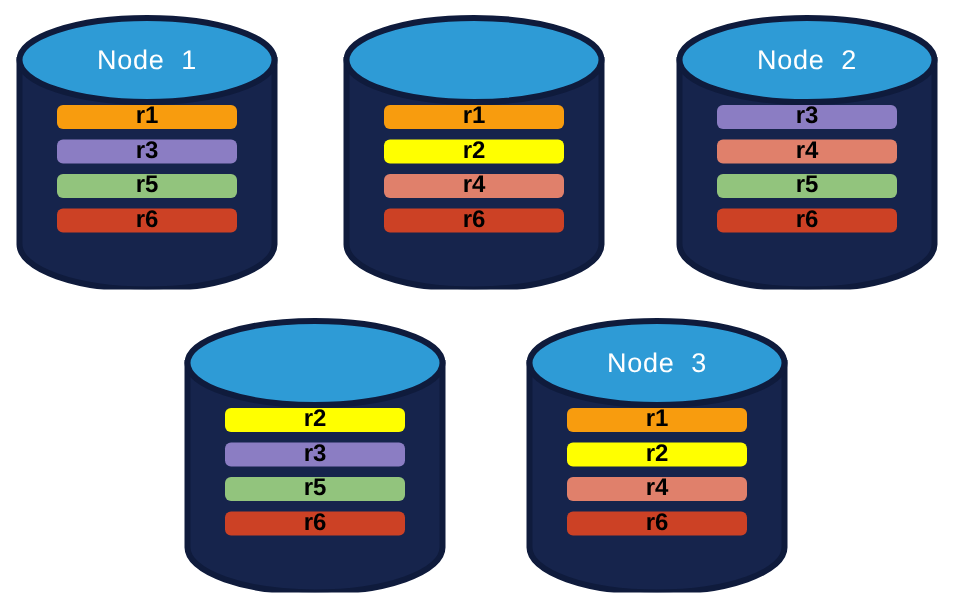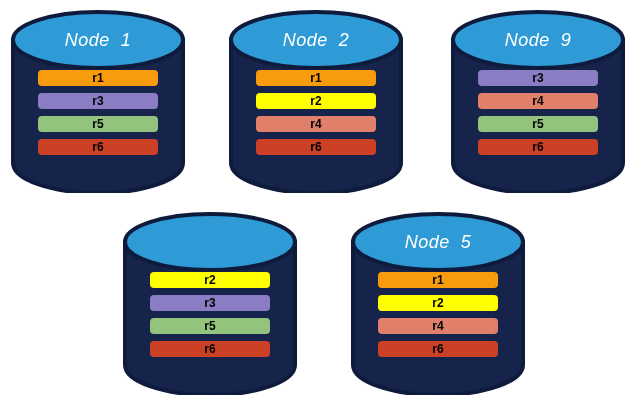--- a/index.html
+++ b/index.html
@@ -35,35 +35,34 @@
     left: 0;
     top: 20px;
     width: 176px;
     text-align: center;
     color: #ffffff;
     font-size: 18px;
     font-family: "Liberation Sans", sans-serif;
     letter-spacing: 0.5px;
     white-space: pre;
     z-index: 3;
-    font-style: italic;
   }
   .replicas {
     position: absolute;
     left: 28px;
     top: 60px;
     width: 120px;
     z-index: 3;
   }
   .replica {
     height: 16px;
     line-height: 16px;
     border-radius: 4px;
     text-align: center;
-    font-size: 12px;
+    font-size: 16px;
     font-weight: bold;
     color: #000000;
     font-family: "Liberation Sans", sans-serif;
     margin-bottom: 7px;
   }
   .replica:last-child {
     margin-bottom: 16px;
   }
 </style>
 </head>
@@ -81,34 +80,33 @@
         <div class="replica" style="background: rgb(139, 125, 195); color: rgb(0, 0, 0);">r3</div>
         <div class="replica" style="background: rgb(146, 196, 125); color: rgb(0, 0, 0);">r5</div>
         <div class="replica" style="background: rgb(204, 65, 37); color: rgb(0, 0, 0);">r6</div>
       </div>
     </div>
     <div class="node" style="left: 228px; top: 10px;">
       <svg class="node-svg" viewBox="0 0 176 183">
         <path d="M3,30 L3,153 A85,30 0 0 0 173,153 L173,30 Z" fill="#16244C" stroke="#0F1B3C" stroke-width="4"></path>
         <ellipse cx="88" cy="30" rx="85" ry="28" fill="#2E9BD6" stroke="#0F1B3C" stroke-width="4"></ellipse>
       </svg>
-      <div class="node-title" style="color: rgb(255, 255, 255);">Node  2</div>
       <div class="replicas">
         <div class="replica" style="background: rgb(248, 156, 14); color: rgb(0, 0, 0);">r1</div>
         <div class="replica" style="background: rgb(255, 255, 0); color: rgb(0, 0, 0);">r2</div>
         <div class="replica" style="background: rgb(224, 128, 107); color: rgb(0, 0, 0);">r4</div>
         <div class="replica" style="background: rgb(204, 65, 37); color: rgb(0, 0, 0);">r6</div>
       </div>
     </div>
     <div class="node" style="left: 450px; top: 10px;">
       <svg class="node-svg" viewBox="0 0 176 183">
         <path d="M3,30 L3,153 A85,30 0 0 0 173,153 L173,30 Z" fill="#16244C" stroke="#0F1B3C" stroke-width="4"></path>
         <ellipse cx="88" cy="30" rx="85" ry="28" fill="#2E9BD6" stroke="#0F1B3C" stroke-width="4"></ellipse>
       </svg>
-      <div class="node-title" style="color: rgb(255, 255, 255);">Node  9</div>
+      <div class="node-title" style="color: rgb(255, 255, 255);">Node  2</div>
       <div class="replicas">
         <div class="replica" style="background: rgb(139, 125, 195); color: rgb(0, 0, 0);">r3</div>
         <div class="replica" style="background: rgb(224, 128, 107); color: rgb(0, 0, 0);">r4</div>
         <div class="replica" style="background: rgb(146, 196, 125); color: rgb(0, 0, 0);">r5</div>
         <div class="replica" style="background: rgb(204, 65, 37); color: rgb(0, 0, 0);">r6</div>
       </div>
     </div>
     <div class="node" style="left: 122px; top: 212px;">
       <svg class="node-svg" viewBox="0 0 176 183">
         <path d="M3,30 L3,153 A85,30 0 0 0 173,153 L173,30 Z" fill="#16244C" stroke="#0F1B3C" stroke-width="4"></path>
@@ -119,21 +117,21 @@
         <div class="replica" style="background: rgb(139, 125, 195); color: rgb(0, 0, 0);">r3</div>
         <div class="replica" style="background: rgb(146, 196, 125); color: rgb(0, 0, 0);">r5</div>
         <div class="replica" style="background: rgb(204, 65, 37); color: rgb(0, 0, 0);">r6</div>
       </div>
     </div>
     <div class="node" style="left: 350px; top: 212px;">
       <svg class="node-svg" viewBox="0 0 176 183">
         <path d="M3,30 L3,153 A85,30 0 0 0 173,153 L173,30 Z" fill="#16244C" stroke="#0F1B3C" stroke-width="4"></path>
         <ellipse cx="88" cy="30" rx="85" ry="28" fill="#2E9BD6" stroke="#0F1B3C" stroke-width="4"></ellipse>
       </svg>
-      <div class="node-title" style="color: rgb(255, 255, 255);">Node  5</div>
+      <div class="node-title" style="color: rgb(255, 255, 255);">Node  3</div>
       <div class="replicas">
         <div class="replica" style="background: rgb(248, 156, 14); color: rgb(0, 0, 0);">r1</div>
         <div class="replica" style="background: rgb(255, 255, 0); color: rgb(0, 0, 0);">r2</div>
         <div class="replica" style="background: rgb(224, 128, 107); color: rgb(0, 0, 0);">r4</div>
         <div class="replica" style="background: rgb(204, 65, 37); color: rgb(0, 0, 0);">r6</div>
       </div>
     </div>
   </div>
 
 </body></html>

